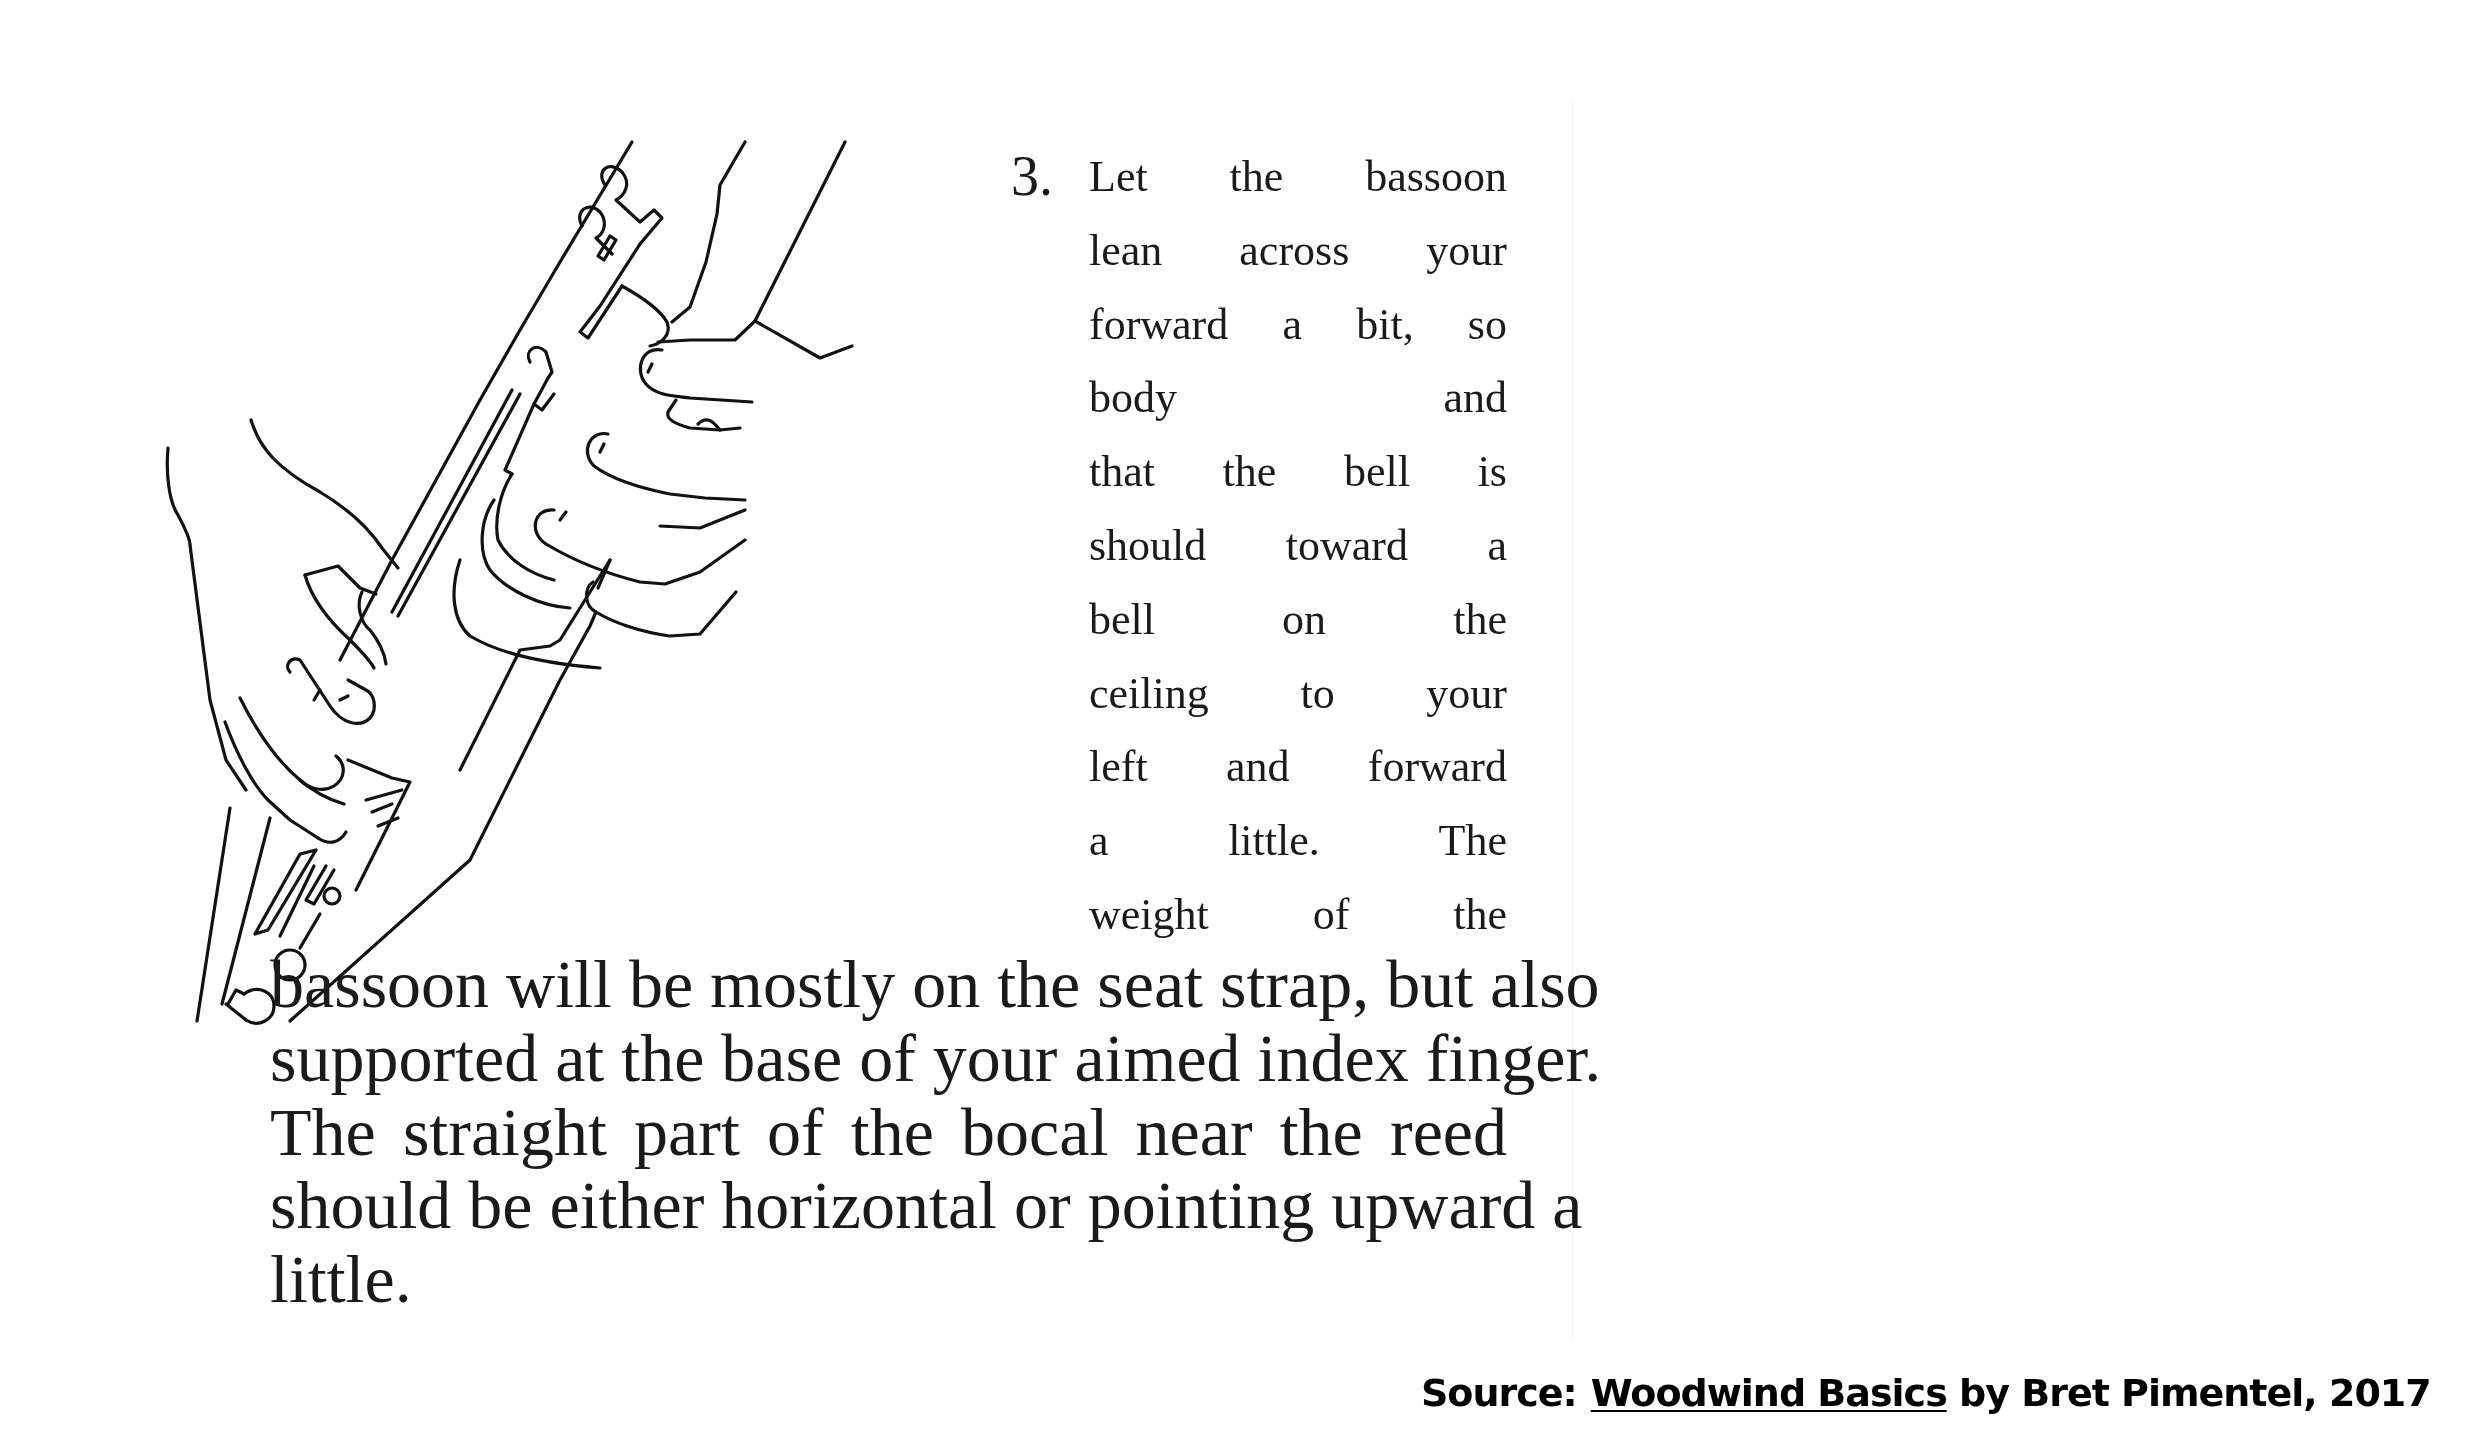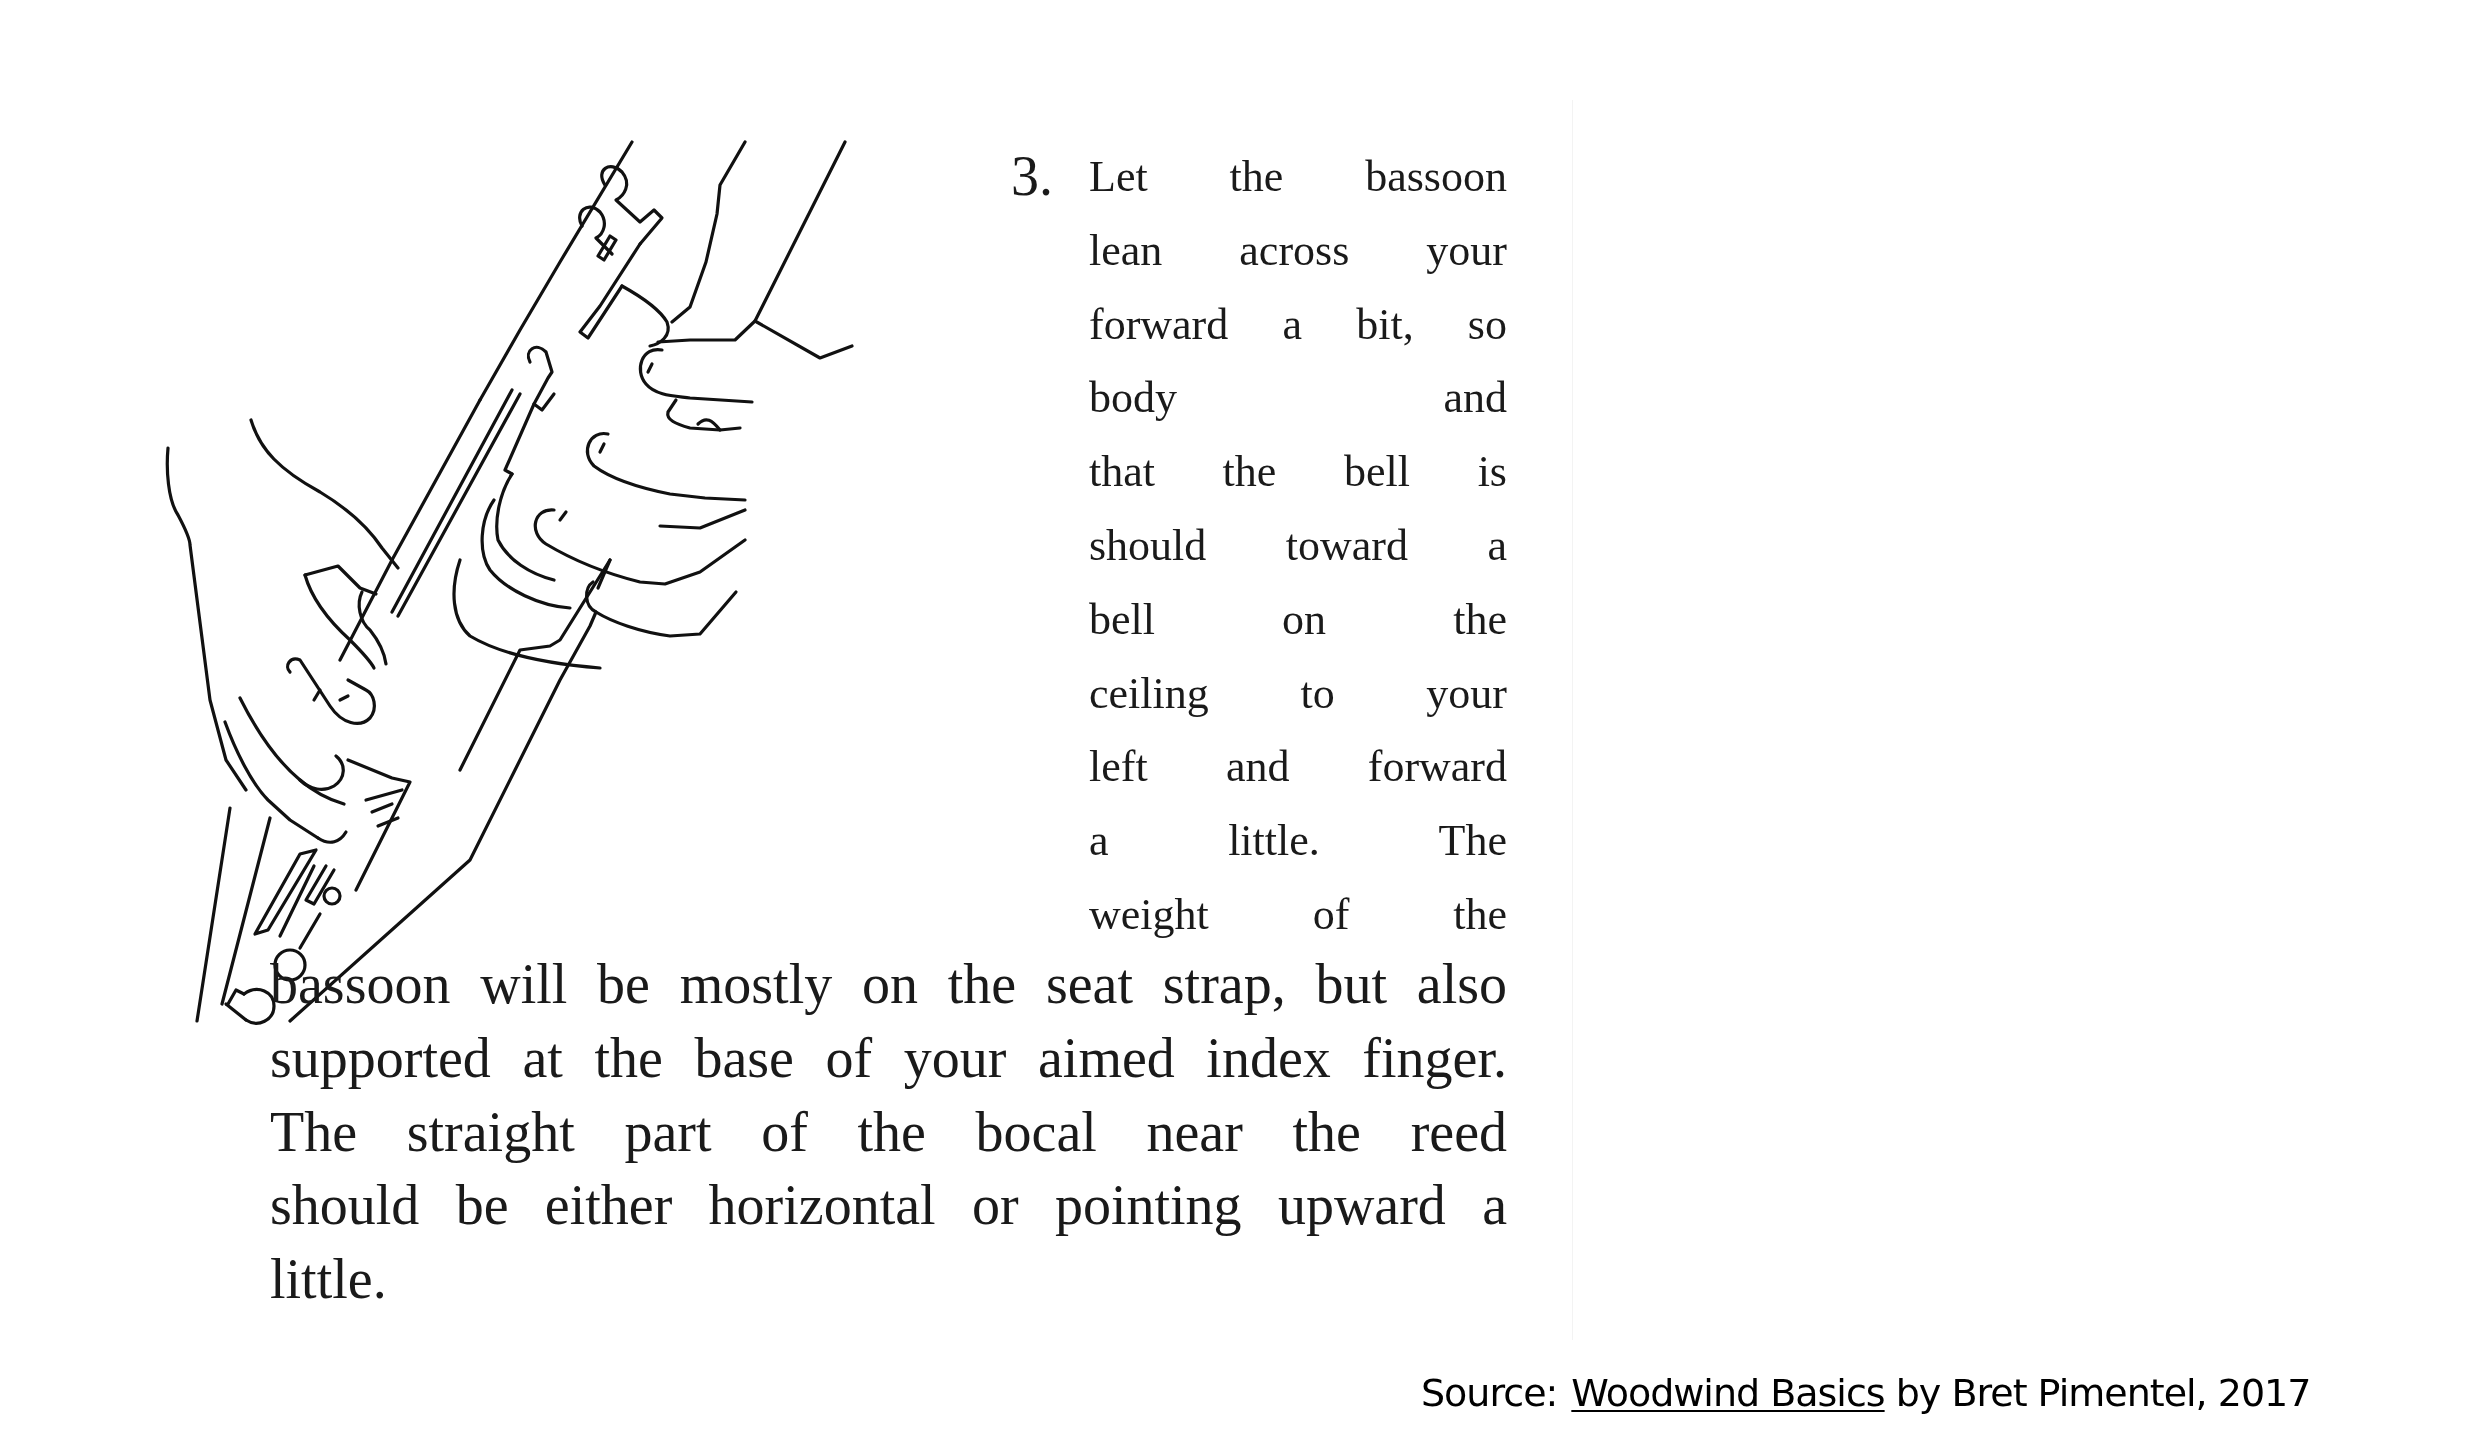--- a/index.html
+++ b/index.html
@@ -56,21 +56,21 @@
       top: 140px;
       width: 418px;
       font-size: 44px;
       line-height: 73.8px;
     }
     .text-full {
       position: absolute;
       left: 270px;
       top: 948px;
       width: 1237px;
-      font-size: 56px;
+      font-size: 68px;
       line-height: 73.8px;
     }
     .line {
       display: block;
       height: 73.8px;
       white-space: nowrap;
       text-align: justify;
       text-align-last: justify;
       overflow: visible;
     }
@@ -81,20 +81,21 @@
     .source {
       position: absolute;
       left: 1421px;
       top: 1368px;
       font-family: "DejaVu Sans", "Liberation Sans", sans-serif;
       font-size: 38px;
       line-height: 50px;
       color: #000000;
       white-space: nowrap;
       letter-spacing: -1px;
+      font-weight: bold;
     }
     .source .src-link {
       text-decoration: underline;
       text-underline-offset: 4px;
       text-decoration-thickness: 2px;
       color: #000000;
       cursor: pointer;
     }
     .source .gap { display: inline-block; width: 14px; }
   </style>

